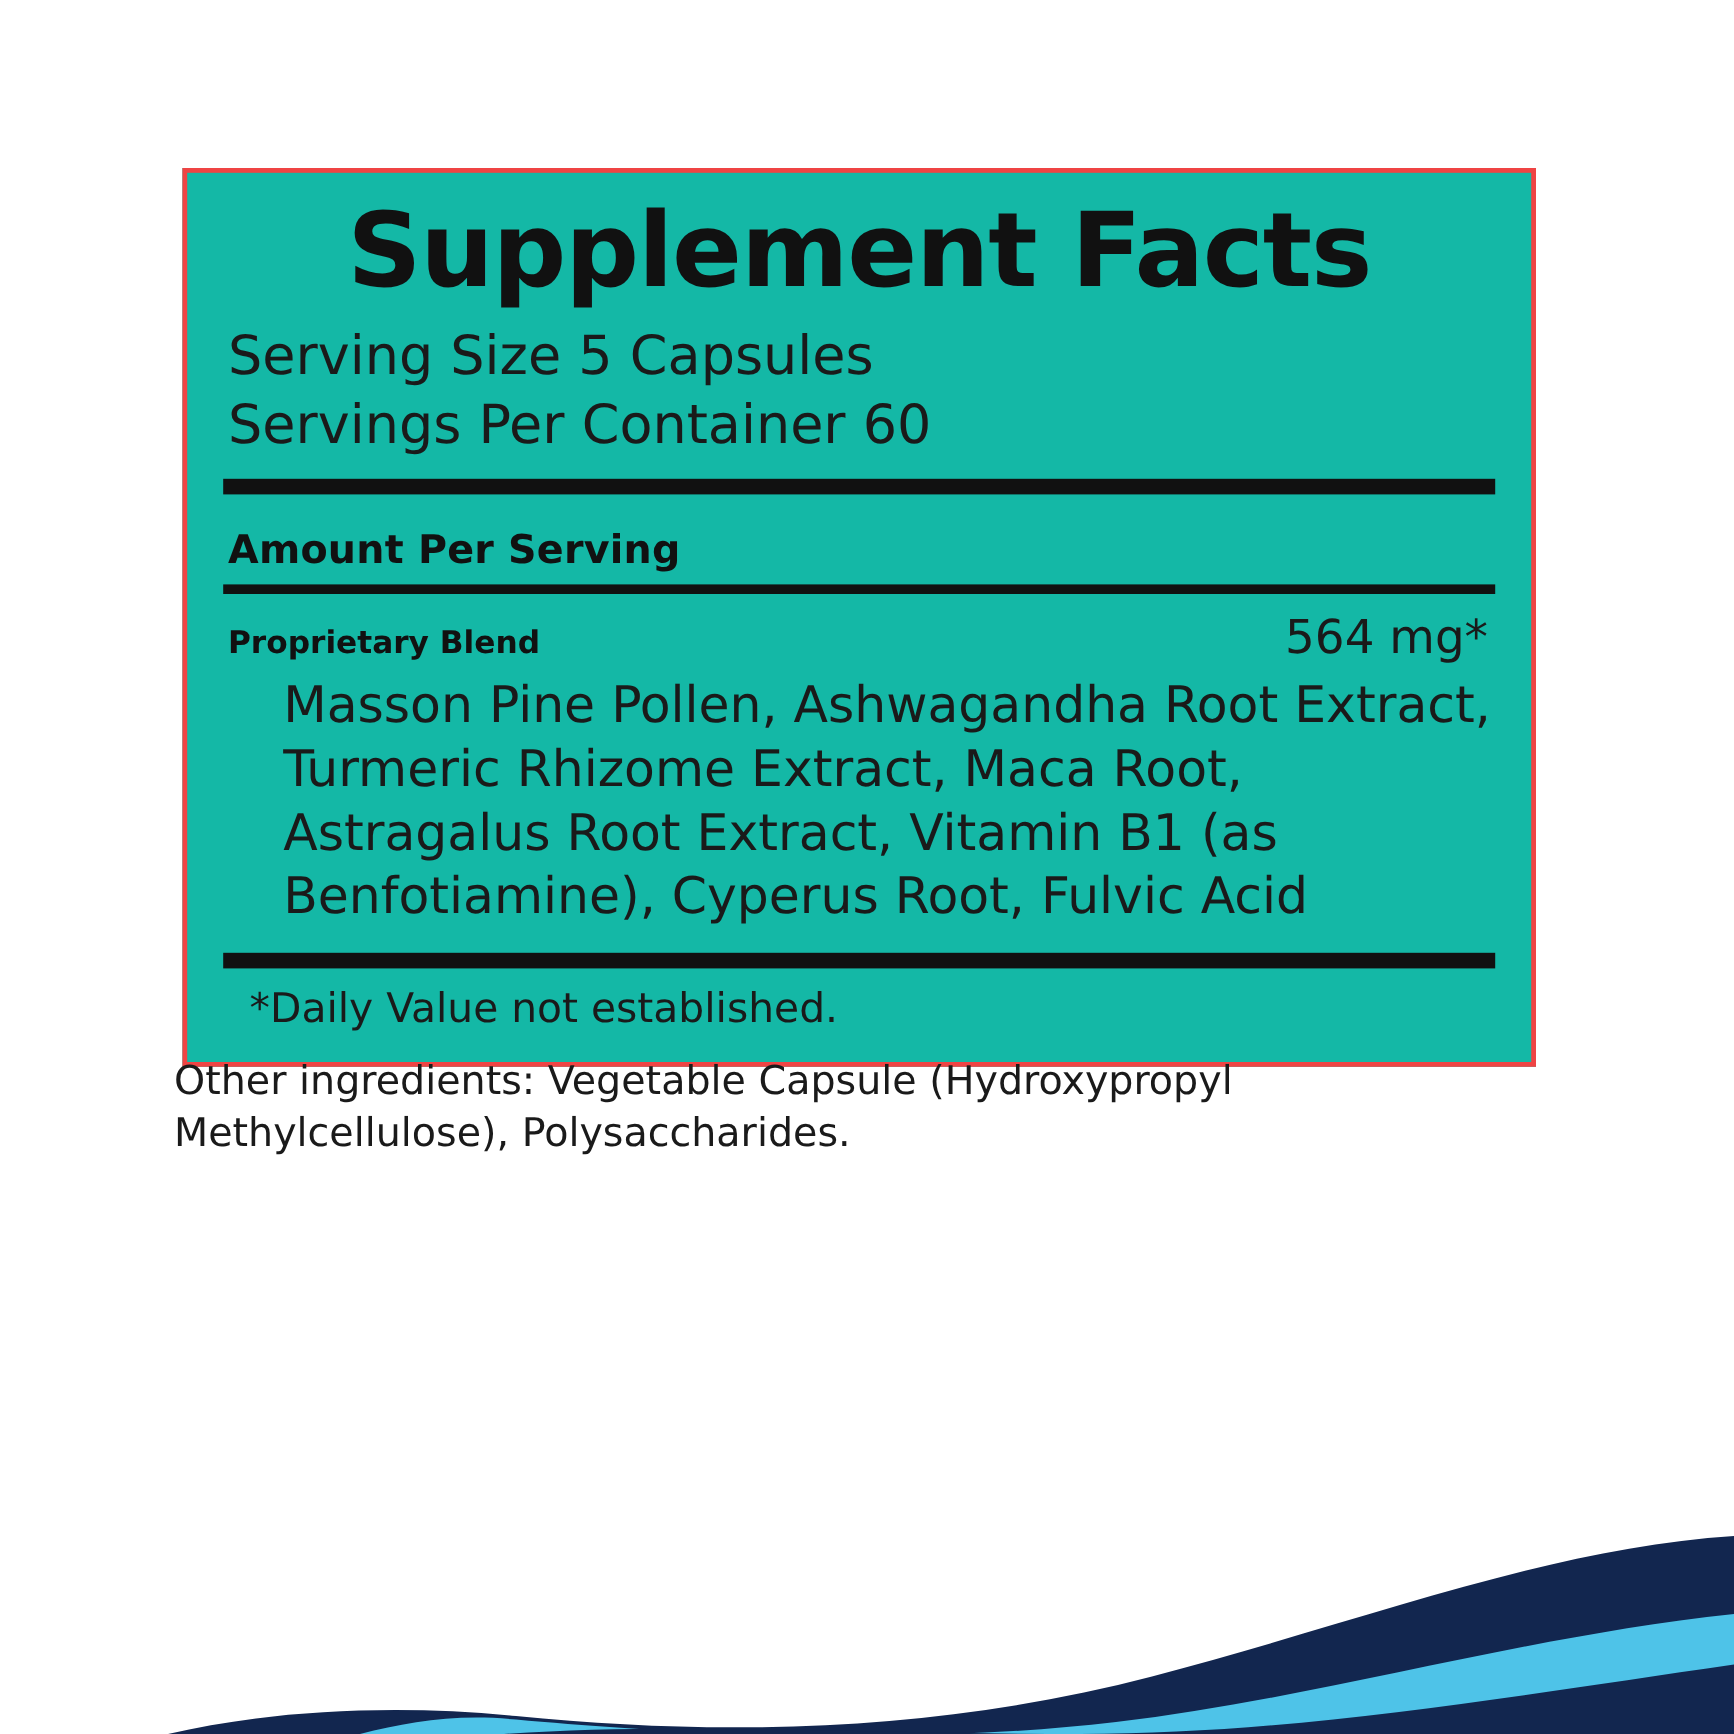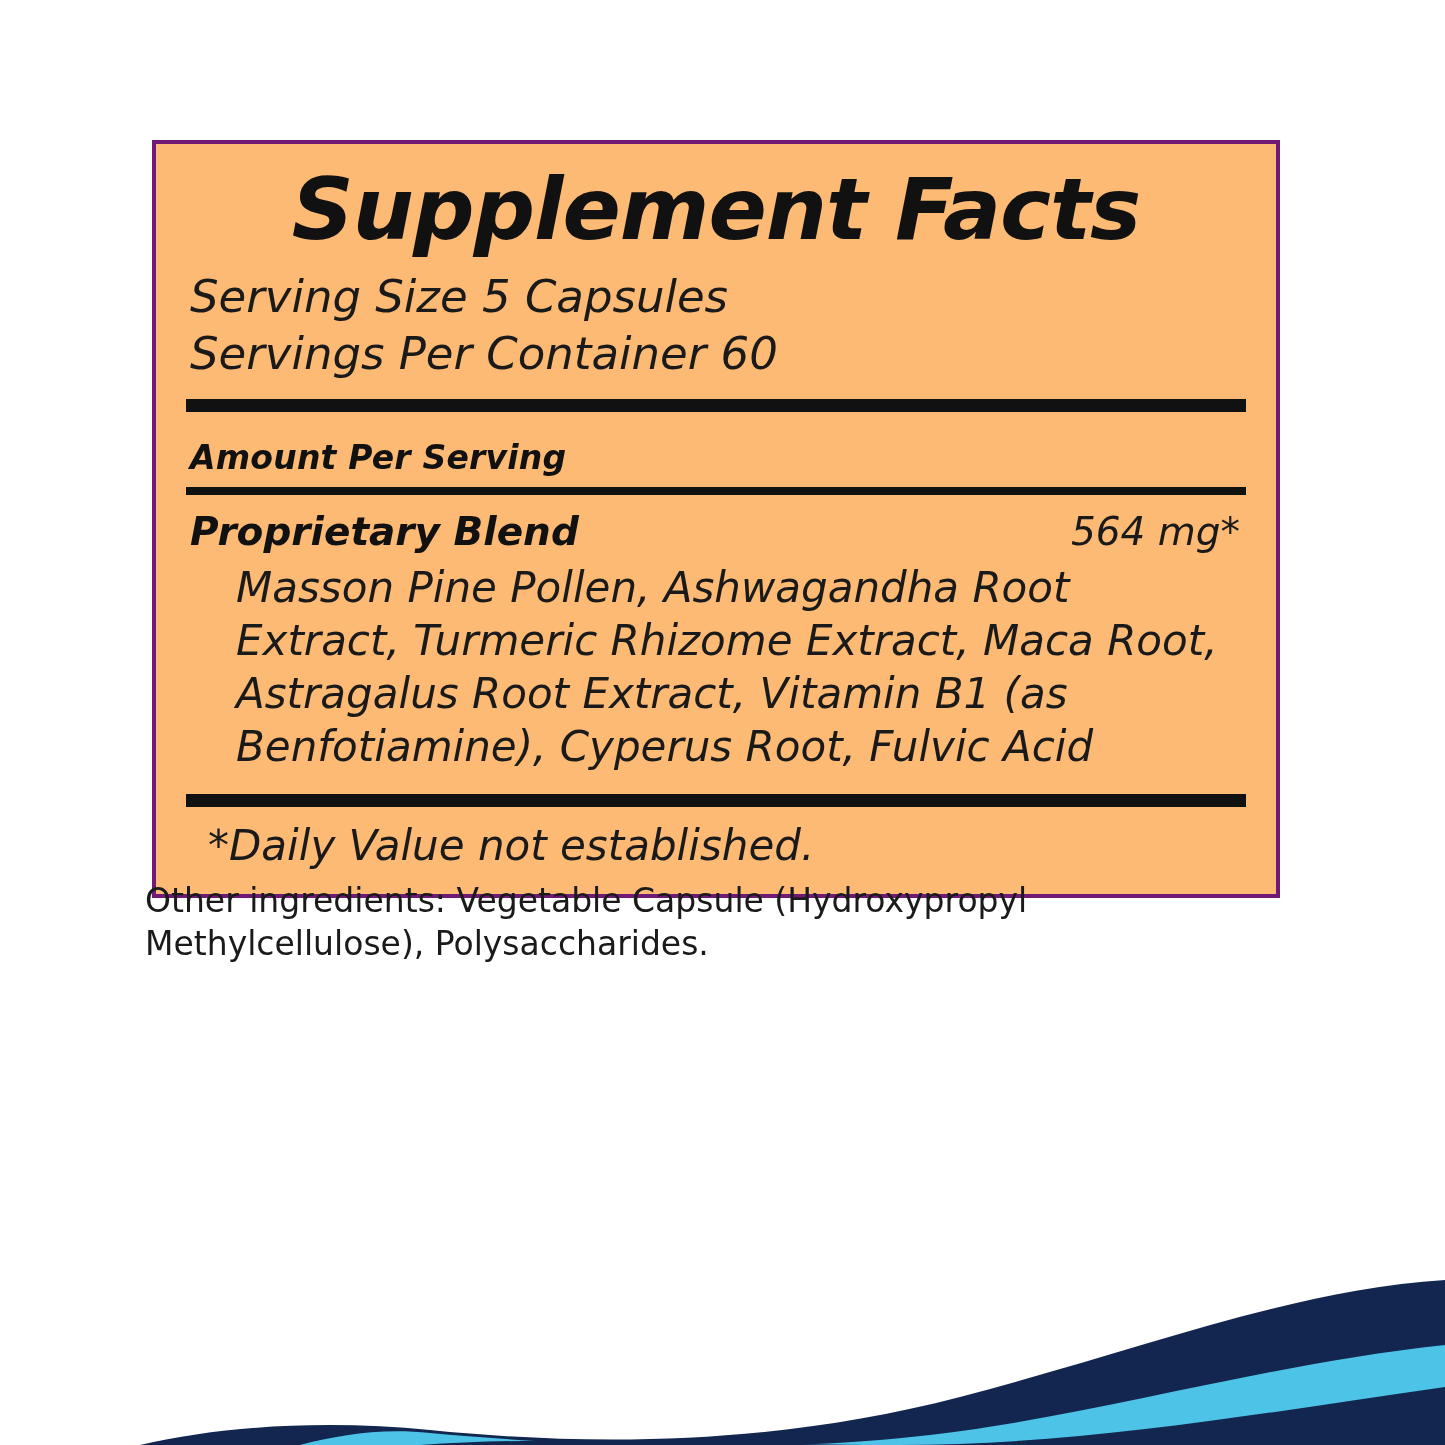--- a/index.html
+++ b/index.html
@@ -21,24 +21,23 @@
     inset: 0;
   }
 
   
   .facts-panel {
     position: absolute;
     left: 152px;
     top: 140px;
     width: 1128px;
     box-sizing: border-box;
-    border: 4px solid #701a75;
-    background: #fdba74;
+    border: 4px solid #ef4444;
+    background: #14b8a6;
     padding: 18px 30px 24px 30px;
-    font-style: italic;
   }
 
   .facts-title {
     font-family: "DejaVu Sans", sans-serif;
     font-weight: bold;
     font-size: 86px;
     line-height: 1.02;
     letter-spacing: -1px;
     text-align: center;
     color: #111111;
@@ -74,21 +73,21 @@
     margin-top: 16px;
   }
 
   .blend-row {
     display: flex;
     justify-content: space-between;
     align-items: baseline;
     padding: 14px 6px 0 4px;
   }
   .blend-name {
-    font-size: 39px;
+    font-size: 26px;
     font-weight: bold;
     color: #111111;
   }
   .blend-amount {
     font-size: 39px;
     font-weight: 400;
     color: #1a1a1a;
   }
 
   .blend-ingredients {
@@ -98,21 +97,21 @@
     padding: 8px 0 0 50px;
   }
 
   .rule-after-blend {
     height: 13px;
     background: #111111;
     margin-top: 20px;
   }
 
   .daily-value {
-    font-size: 42px;
+    font-size: 34px;
     color: #1a1a1a;
     padding: 14px 0 0 22px;
   }
 
   
   .other-ingredients {
     position: absolute;
     left: 145px;
     top: 880px;
     width: 1160px;

